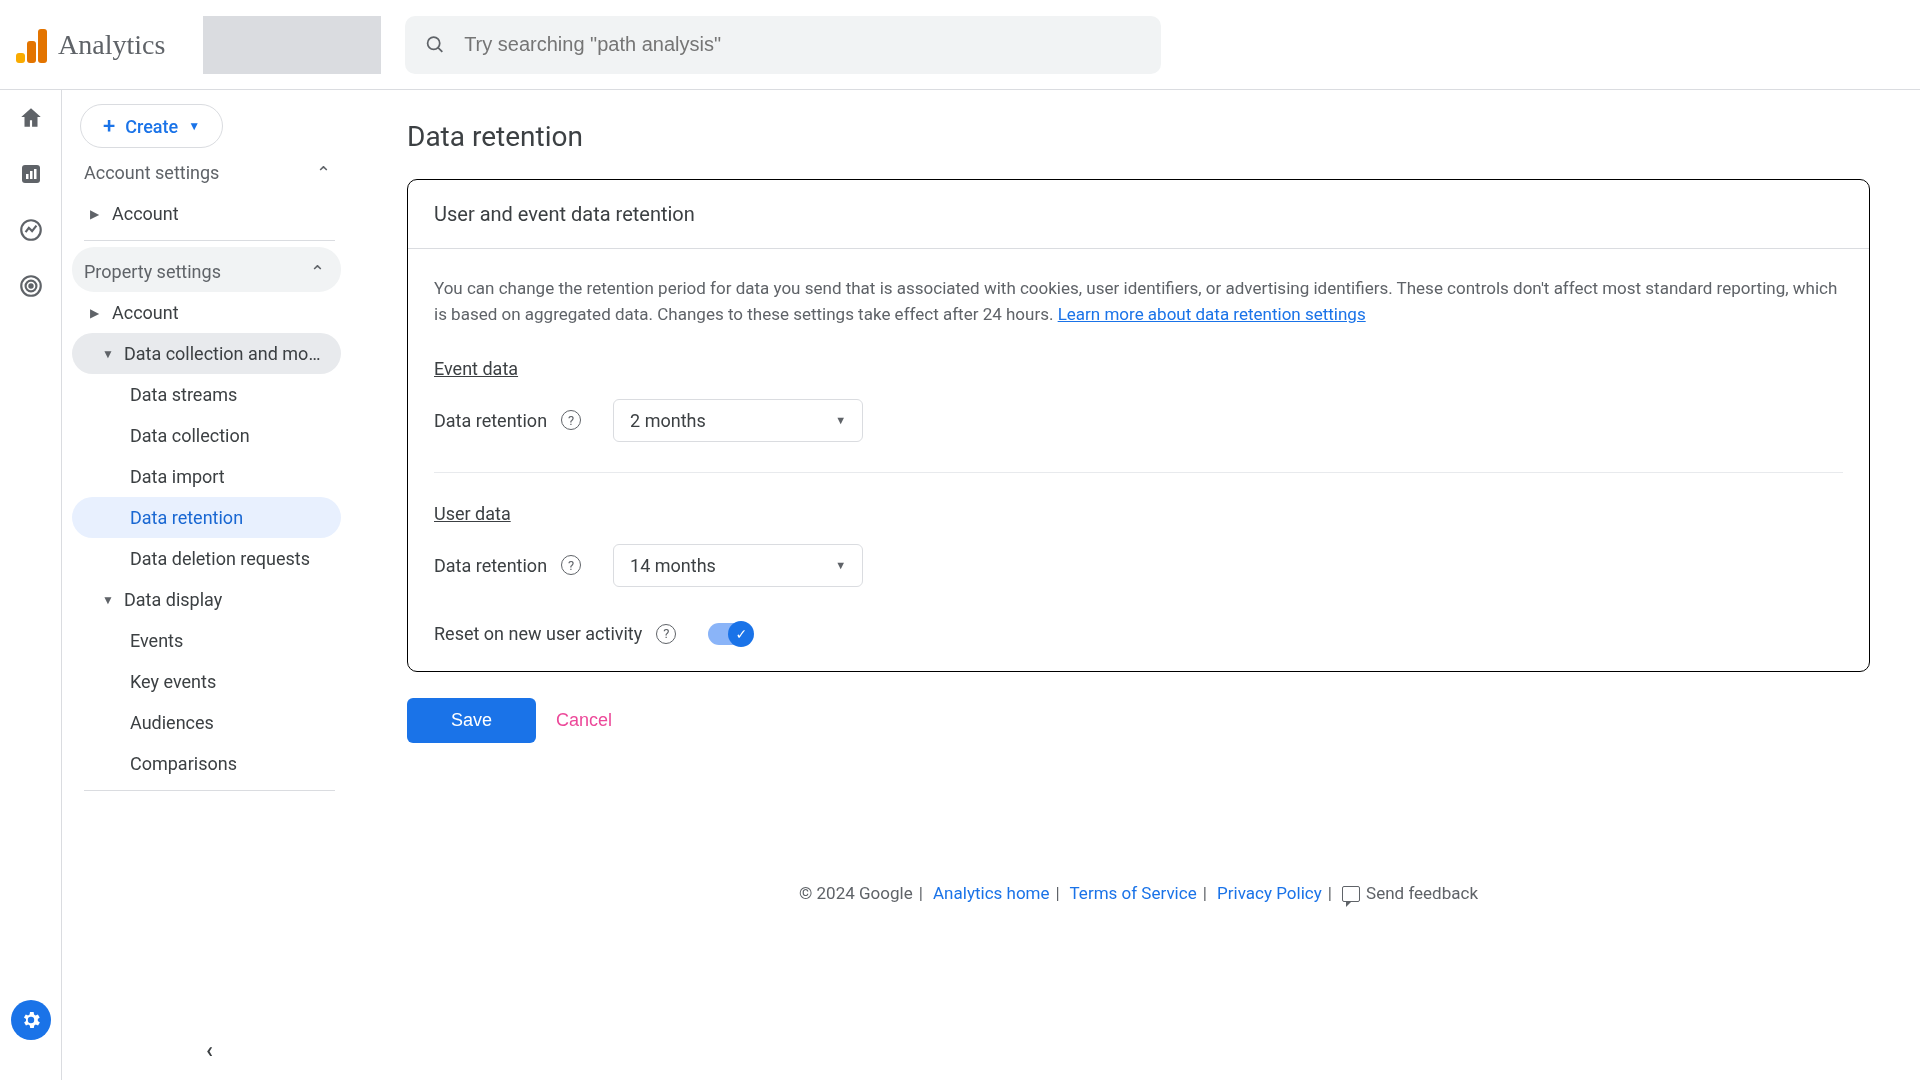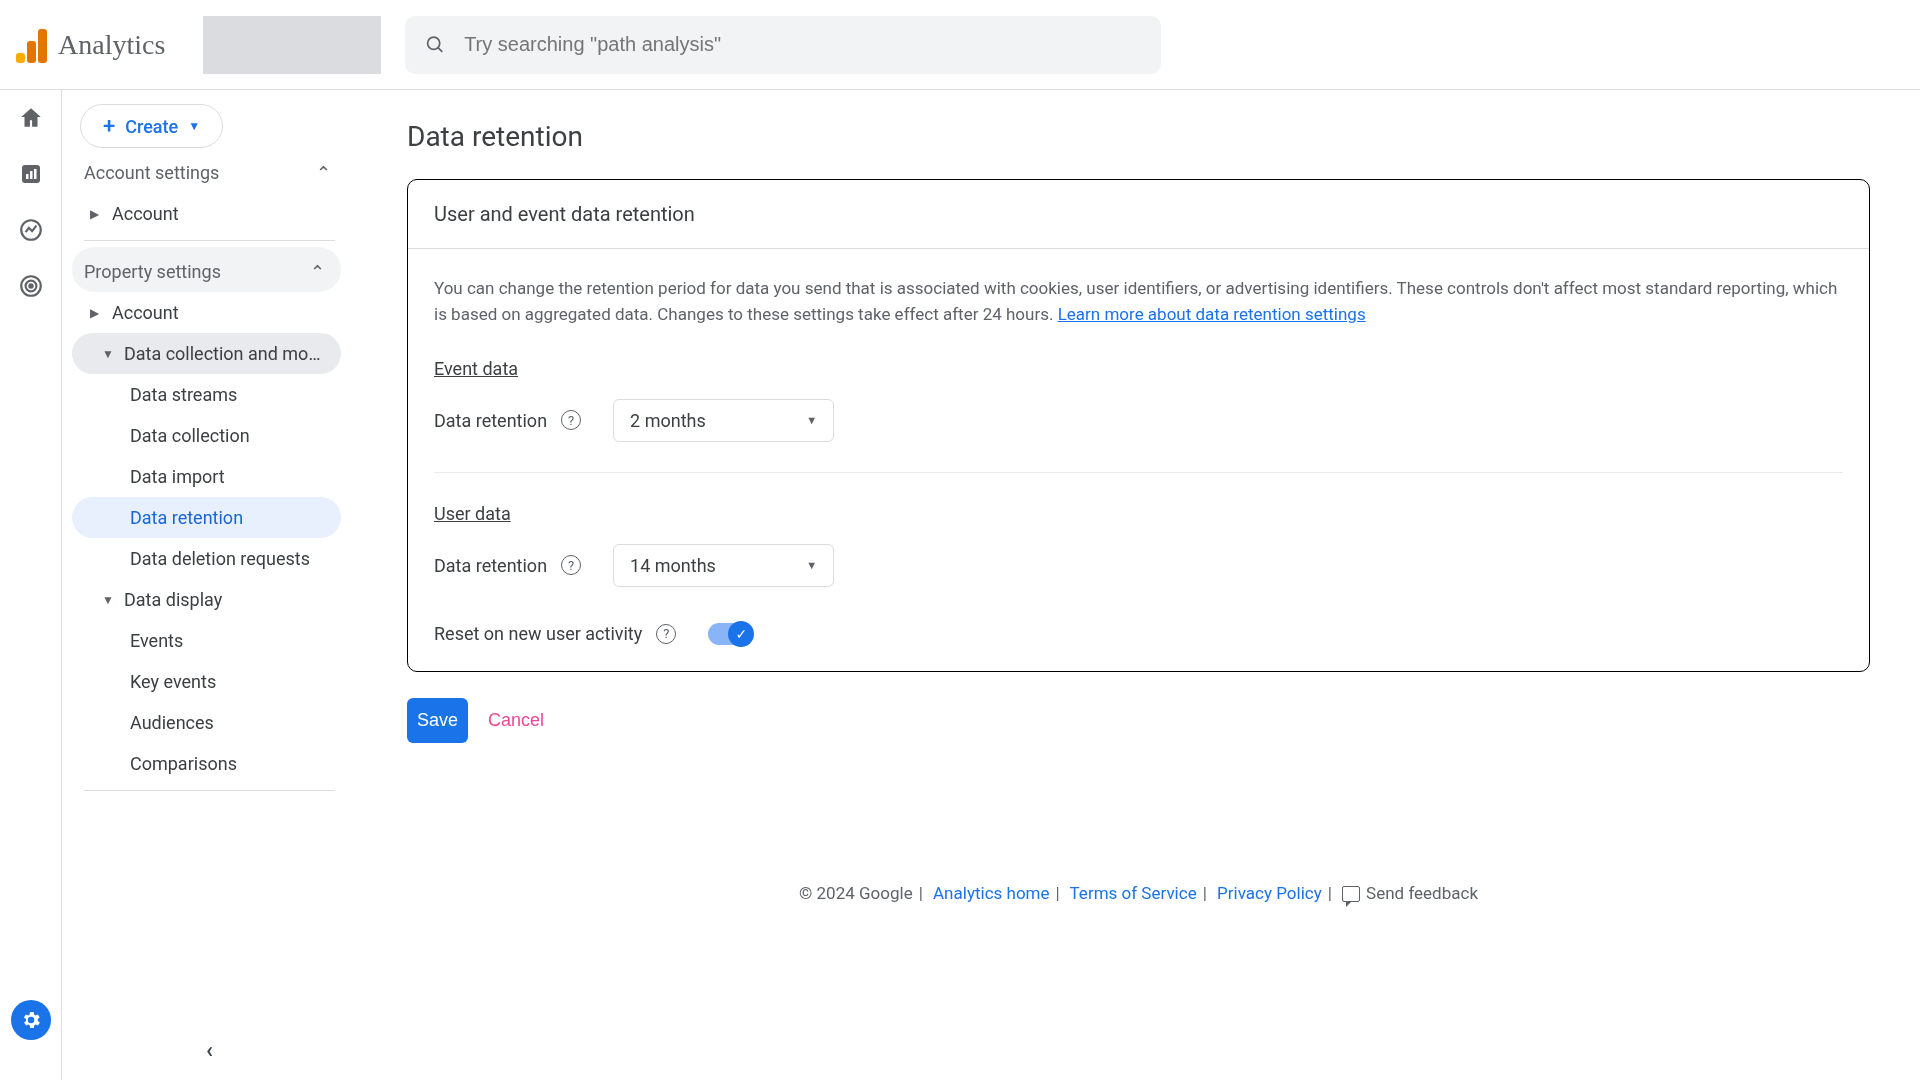--- a/index.html
+++ b/index.html
@@ -39,26 +39,26 @@
 .page-title { font-size: 28px; color: #3c4043; font-weight: 400; margin-bottom: 26px; }
 .card { border: 1px solid #000000; border-radius: 10px; }
 .card-head { padding: 22px 26px; border-bottom: 1px solid #dadce0; font-size: 20px; color: #3c4043; }
 .card-body { padding: 26px; }
 .desc { font-size: 17px; color: #5f6368; line-height: 1.55; }
 .desc a { color: #1a73e8; text-decoration: underline; }
 .sec-label { font-size: 18px; color: #3c4043; margin-top: 30px; margin-bottom: 20px; text-decoration: underline; }
 .row-line { display: flex; align-items: center; gap: 14px; }
 .field-label { font-size: 18px; color: #3c4043; }
 .help-icon { width: 20px; height: 20px; border: 1.6px solid #5f6368; border-radius: 50%; display: inline-flex; align-items: center; justify-content: center; font-size: 13px; color: #5f6368; cursor: pointer; }
-.select-box { border: 1px solid #dadce0; border-radius: 6px; padding: 10px 16px; width: 221px; display: flex; justify-content: space-between; align-items: center; font-size: 18px; cursor: pointer; margin-left: 18px; }
+.select-box { border: 1px solid #dadce0; border-radius: 6px; padding: 10px 16px; width: 250px; display: flex; justify-content: space-between; align-items: center; font-size: 18px; cursor: pointer; margin-left: 18px; }
 .card-sep { border-top: 1px solid #e8eaed; margin: 30px 0; }
 .toggle { width: 44px; height: 22px; background: #8ab4f8; border-radius: 999px; position: relative; cursor: pointer; margin-left: 18px; }
 .toggle .knob { position: absolute; right: -2px; top: -2px; width: 26px; height: 26px; background: #1a73e8; border-radius: 50%; display: flex; align-items: center; justify-content: center; color: #fff; font-size: 14px; }
 .actions { margin-top: 26px; display: flex; gap: 20px; align-items: center; }
-.btn-primary { background: #1a73e8; color: #fff; border: none; padding: 12px 10px; border-radius: 6px; font-size: 18px; cursor: pointer; }
+.btn-primary { background: #1a73e8; color: #fff; border: none; padding: 12px 44px; border-radius: 6px; font-size: 18px; cursor: pointer; }
 .btn-link { background: none; border: none; color: #ec4899; font-size: 18px; cursor: pointer; }
 
 .footer { text-align: center; font-size: 17px; color: #5f6368; margin-top: 140px; padding-bottom: 30px; }
 .footer a { color: #1a73e8; text-decoration: none; }
 .sep-pipe { margin: 0 6px; }
 .feedback-icon { display: inline-block; width: 18px; height: 16px; border: 1.5px solid #5f6368; border-radius: 2px; position: relative; vertical-align: -3px; margin-right: 6px; }
 .feedback-icon::after { content: ''; position: absolute; bottom: -6px; left: 3px; width: 0; height: 0; border-top: 6px solid #5f6368; border-right: 6px solid transparent; }
 .chev-up { transform: rotate(180deg); display: inline-block; color: #5f6368; }
 </style>
 </head>

